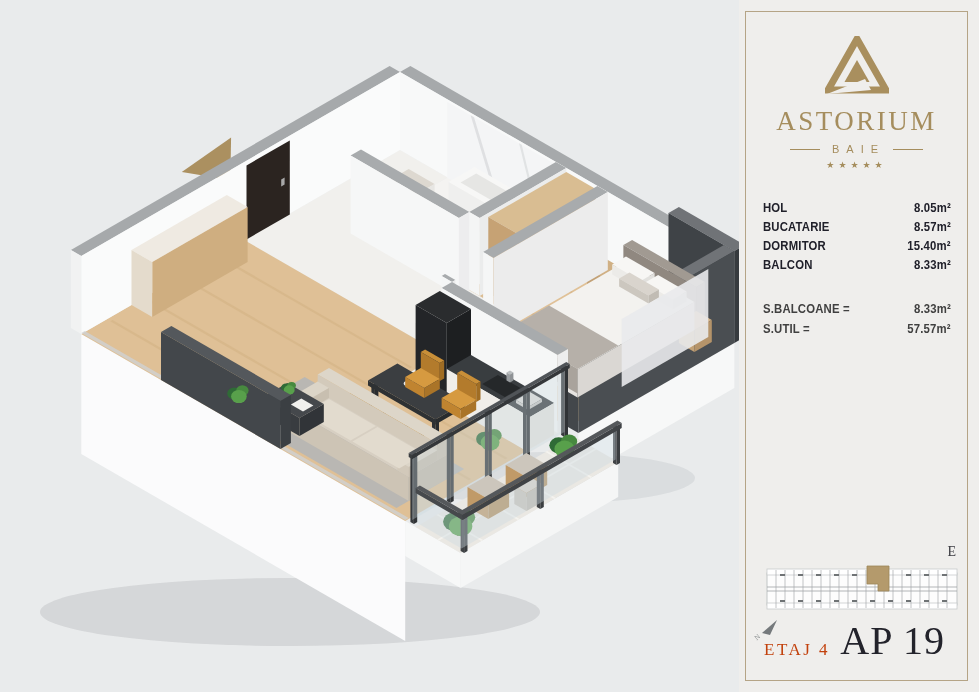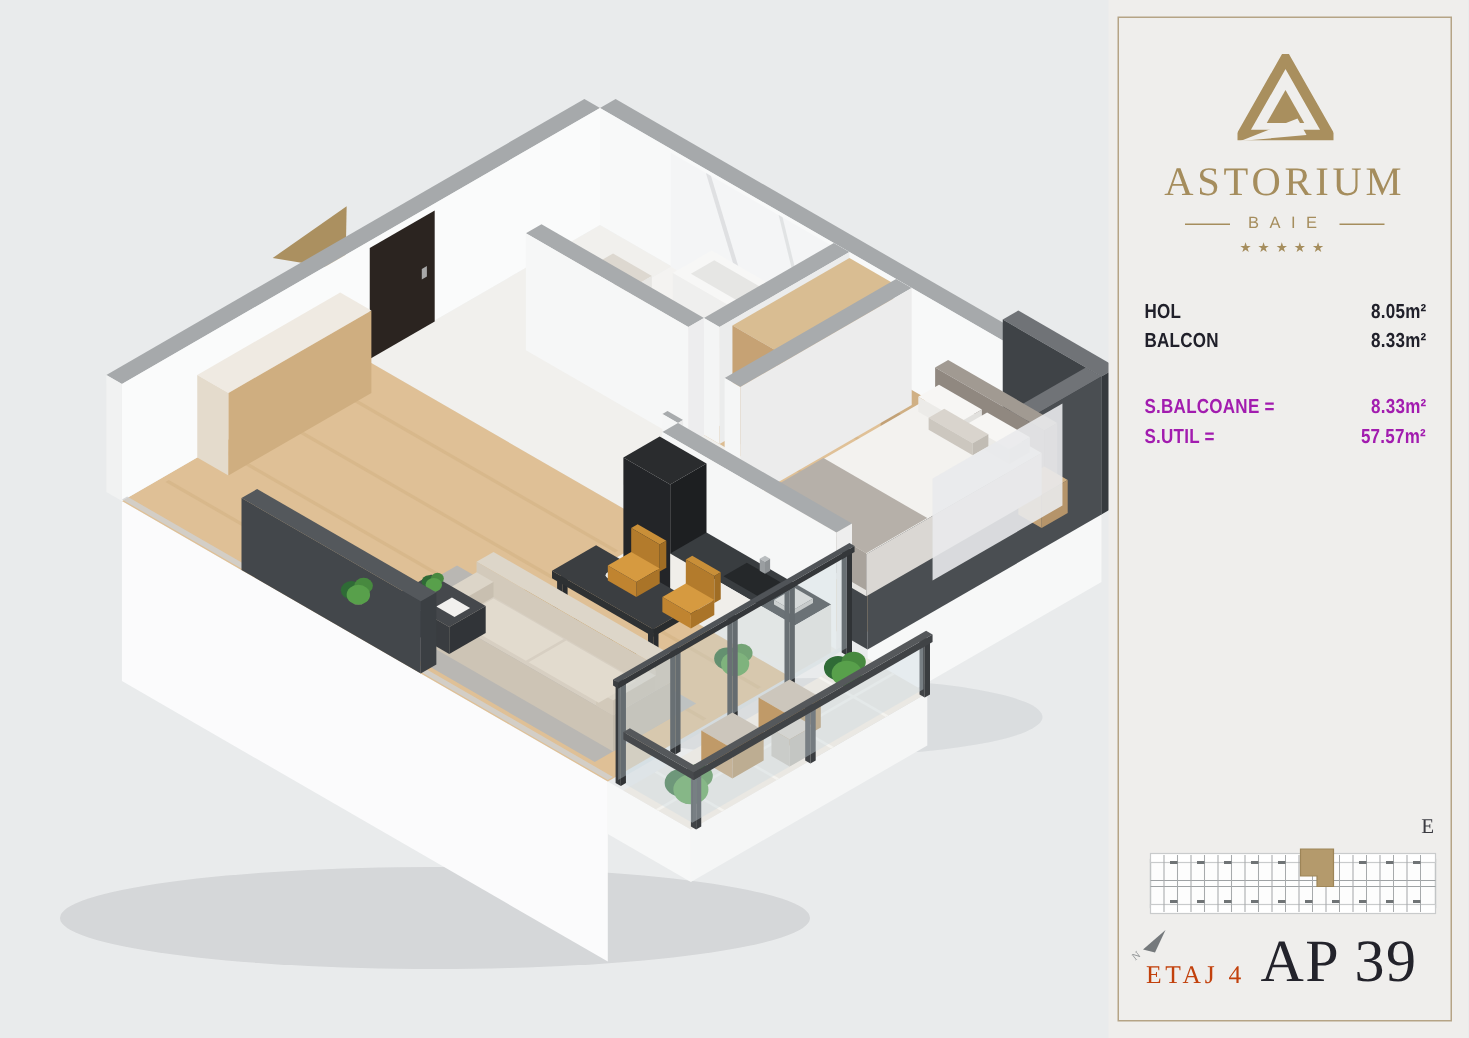--- a/index.html
+++ b/index.html
@@ -23,21 +23,21 @@
   .tagline-row .dash{width:30px;height:1px;background:#a58d5d;}
   .tagline{font-size:11px;letter-spacing:7px;margin:0 8px 0 12px;color:#a58d5d;}
   .stars{font-size:9px;letter-spacing:4px;color:#a58d5d;margin-top:5px;}
 
   .rooms{width:188px;margin-top:28px;color:#20202a;}
   .room-row{display:flex;justify-content:space-between;height:19px;align-items:center;gap:25px;}
   .room-row .lbl,.room-row .val{font-weight:bold;font-size:13.5px;letter-spacing:.2px;
         transform:scaleX(.84);white-space:nowrap;}
   .room-row .lbl{transform-origin:left center;}
   .room-row .val{transform-origin:right center;}
-  .totals{width:188px;margin-top:24px;color:#a21caf;}
+  .totals{width:188px;margin-top:24px;color:#404040;}
   .totals .room-row{height:20px;}
 
   .sitemap{position:absolute;left:0;top:524px;width:240px;height:110px;}
   .section-letter{position:absolute;right:30px;top:8px;font-family:"Liberation Serif",serif;
         font-size:14px;color:#3a3a40;}
   .building-svg{position:absolute;left:18px;top:26px;}
   .north-arrow{position:absolute;left:8px;top:80px;}
 
   .bottom-row{position:absolute;left:18px;right:22px;bottom:16px;height:46px;}
   .floor-label{position:absolute;left:0;bottom:4px;font-family:"Liberation Serif",serif;
@@ -308,20 +308,28 @@
       </div>
       <div class="stars">★★★★★</div>
     </div>
 
     <div class="rooms">
       <div class="room-row">
         <span class="lbl">HOL</span>
         <span class="val">8.05m²</span>
       </div>
       <div class="room-row">
+        <span class="lbl">BUCATARIE</span>
+        <span class="val">8.57m²</span>
+      </div>
+      <div class="room-row">
+        <span class="lbl">DORMITOR</span>
+        <span class="val">15.40m²</span>
+      </div>
+      <div class="room-row">
         <span class="lbl">BALCON</span>
         <span class="val">8.33m²</span>
       </div>
     </div>
 
     <div class="totals">
       <div class="room-row">
         <span class="lbl">S.BALCOANE =</span>
         <span class="val">8.33m²</span>
       </div>
@@ -343,17 +351,17 @@
         <path d="M103 4 h22 v25 h-11 v-7 h-11 z" fill="#b49a6c" stroke="#9d8558" stroke-width="0.8"></path>
       </svg>
       <svg class="north-arrow" width="28" height="26" viewBox="0 0 28 26">
         <polygon points="8,17 23,4 16,19" fill="#75797c"></polygon>
         <text x="1" y="23" font-size="7" fill="#8a8e90" font-family="Liberation Serif, serif" transform="rotate(-38 4 21)">N</text>
       </svg>
     </div>
 
     <div class="bottom-row">
       <span class="floor-label">ETAJ 4</span>
-      <span class="ap-label">AP 39</span>
+      <span class="ap-label">AP 19</span>
     </div>
 
   </div>
 </div>
 
 </body></html>

